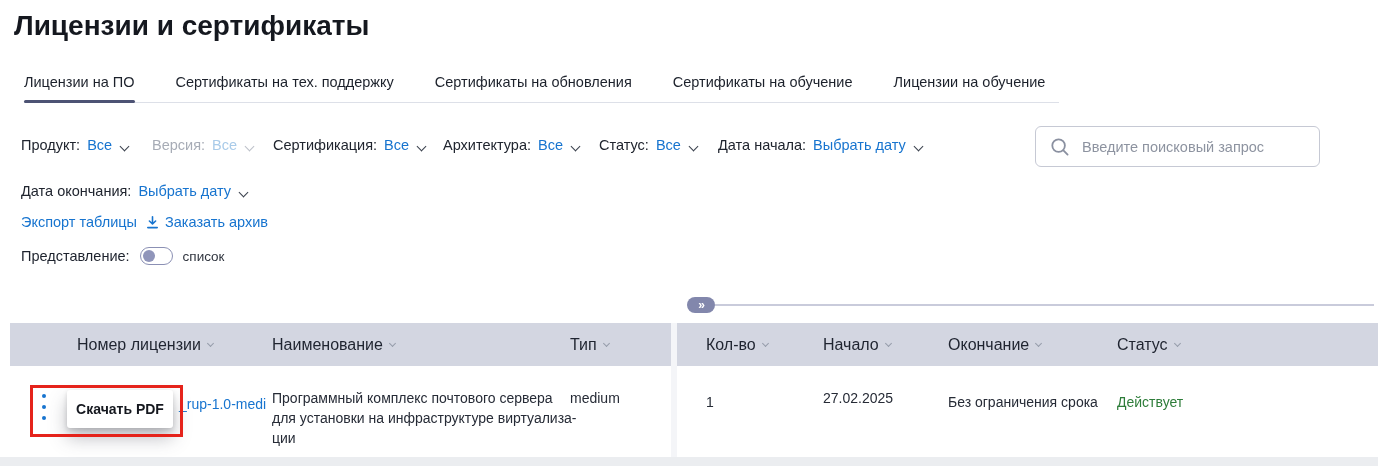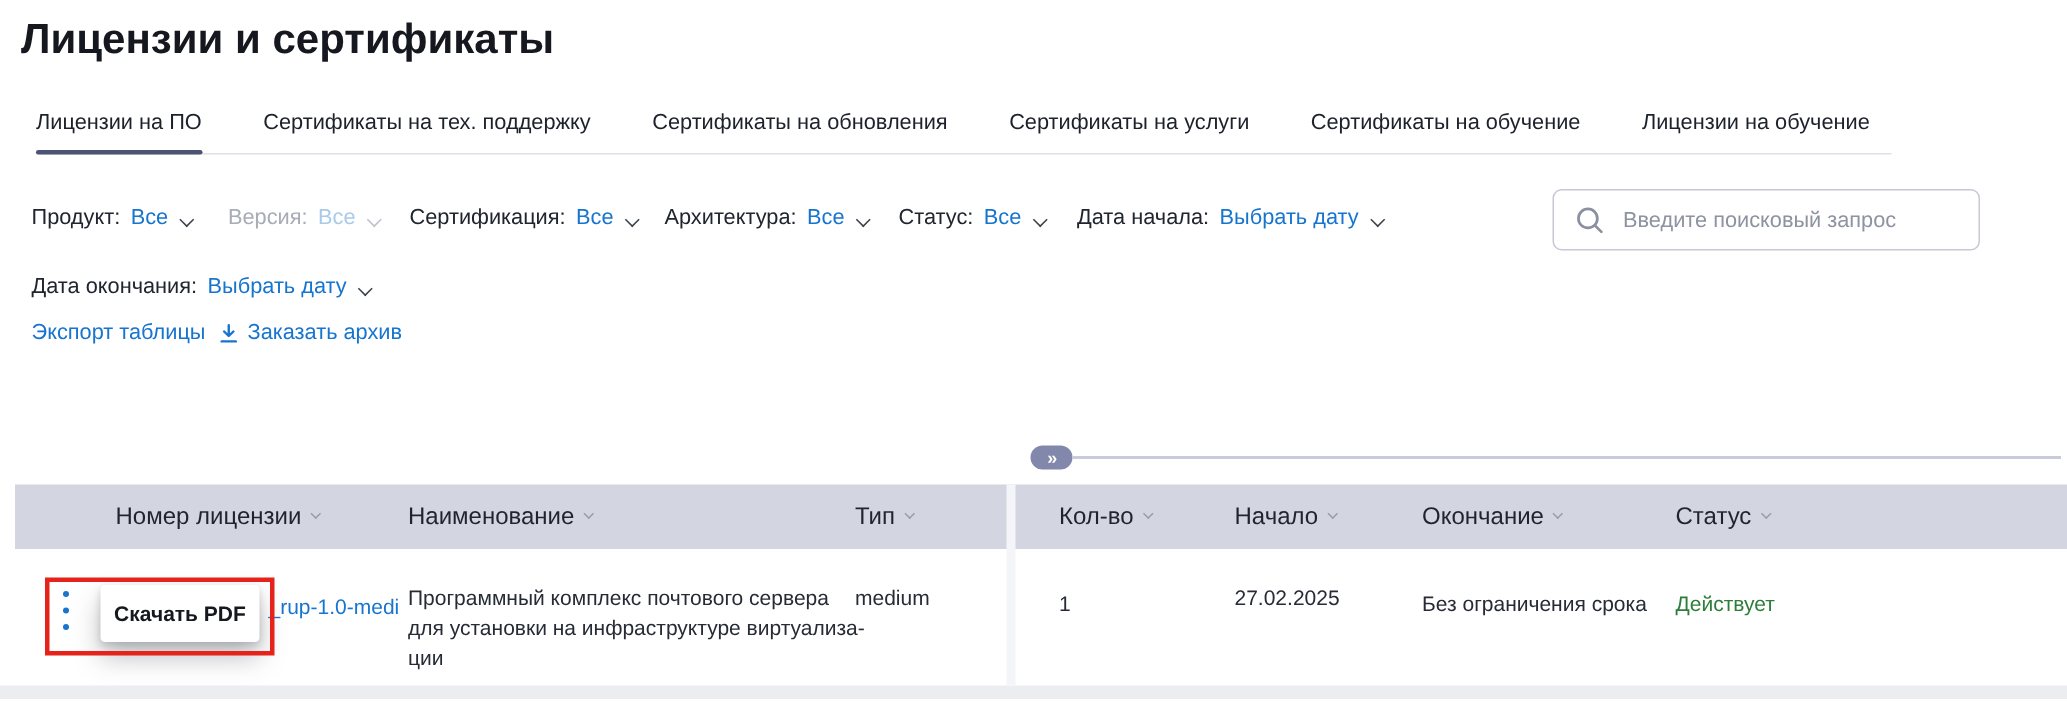--- a/index.html
+++ b/index.html
@@ -79,21 +79,20 @@
 <body>
 
 <div id="app">
 
   <div class="page-title">Лицензии и сертификаты</div>
 
   <div class="tabs">
     <div class="tab active">Лицензии на ПО</div>
     <div class="tab">Сертификаты на тех. поддержку</div>
     <div class="tab">Сертификаты на обновления</div>
-    <div class="tab">Сертификаты на услуги</div>
     <div class="tab">Сертификаты на обучение</div>
     <div class="tab">Лицензии на обучение</div>
   </div>
 
   <div class="filter" style="left:21px; top:137px;">
     <span class="lbl">Продукт:</span>
     <span class="val">Все</span>
     <span class="chev"></span>
   </div>
   <div class="filter disabled" style="left:152px; top:137px;">
@@ -140,20 +139,27 @@
     <span>Экспорт таблицы</span>
   </div>
   <div class="text-link" style="left:145px;">
     <svg width="15" height="15" viewBox="0 0 15 15">
       <path d="M7.5 1.8 v6.8 M4.4 6 L7.5 9 L10.6 6" stroke="#1774cf" stroke-width="1.6" fill="none" stroke-linecap="round" stroke-linejoin="round"></path>
       <path d="M2.8 12.6 h9.4" stroke="#1774cf" stroke-width="1.6" stroke-linecap="round"></path>
     </svg>
     <span>Заказать архив</span>
   </div>
 
+  <div class="view-row">
+    <span class="lbl">Представление:</span>
+    <span class="toggle">
+        <span class="knob"></span>
+      </span>
+    <span class="state">список</span>
+  </div>
 
   <div class="scroll-handle">
     <span>»</span>
   </div>
   <div class="scroll-track"></div>
 
   <div class="thead"></div>
   <div class="th" style="left:77px;">
     <span>Номер лицензии</span><span class="sortchev"></span>
   </div>

